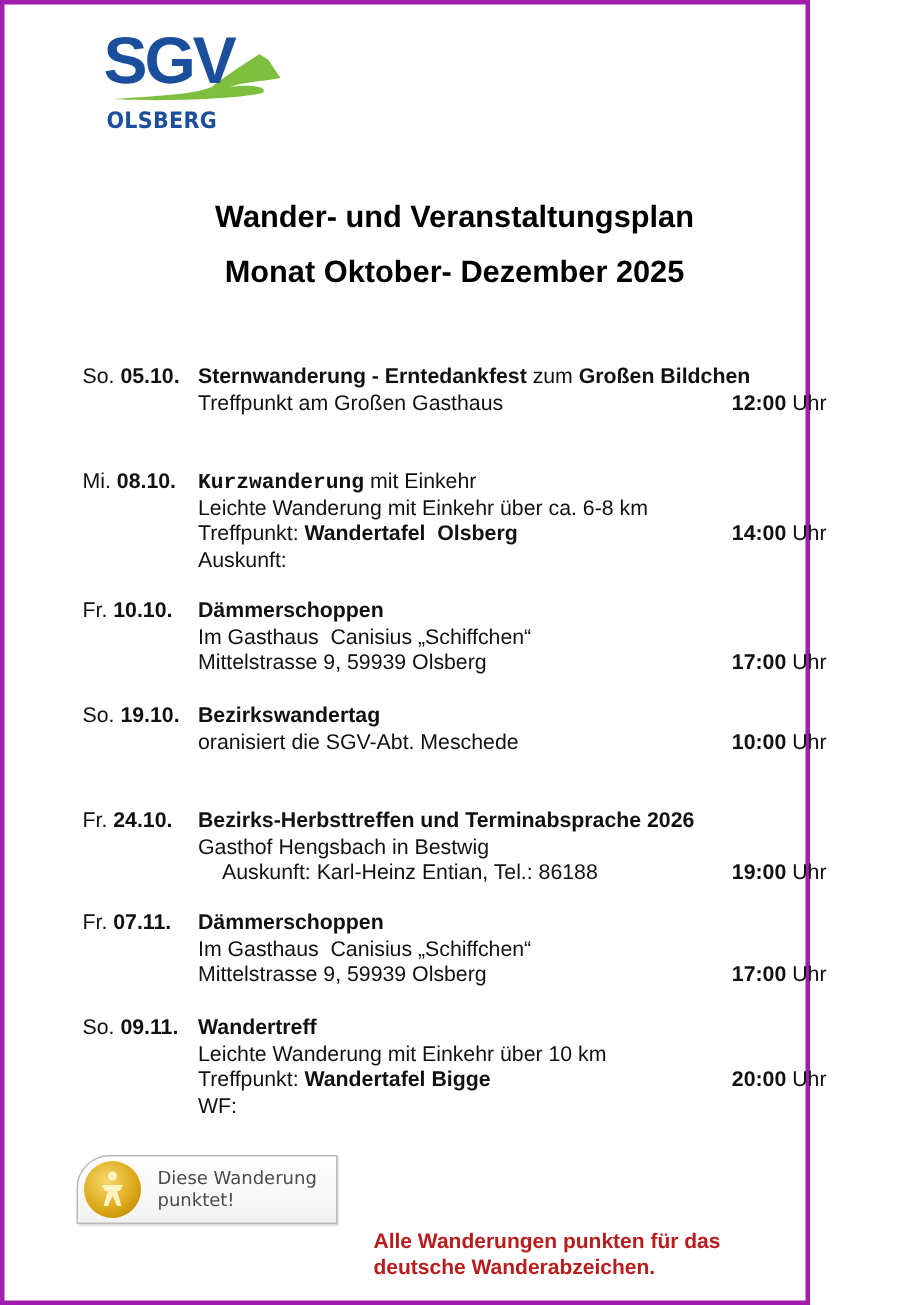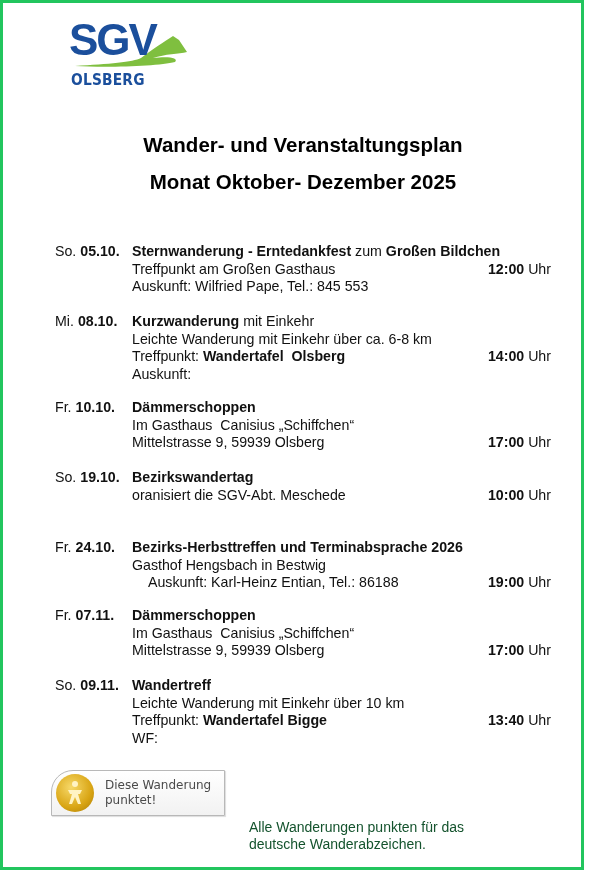--- a/index.html
+++ b/index.html
@@ -2,22 +2,22 @@
 <html><head>
   <meta charset="utf-8">
   <style>
     html, body { margin: 0; padding: 0; }
     body {
       width: 600px; height: 870px; background: #ffffff;
       font-family: "Liberation Sans", sans-serif; color: #111;
       position: relative; overflow: hidden;
     }
     .frame {
-      position: absolute; left: 0; top: 0; width: 584px; height: 870px;
-      box-sizing: border-box; border: 3px solid #22c55e; background: #fff;
+      position: absolute; left: 0; top: 0; width: 540px; height: 870px;
+      box-sizing: border-box; border: 3px solid #a21caf; background: #fff;
     }
     .logo { position: absolute; left: 66px; top: 15px; width: 124px; height: 75px; }
     .logo svg { display: block; }
     .logo-sub {
       position: absolute; left: 2px; top: 53px;
       font-family: "DejaVu Sans", sans-serif; font-weight: bold; font-size: 15px;
       color: #1b4f9c; letter-spacing: 0.2px; transform: scaleX(0.92); transform-origin: left;
     }
     .title {
       position: absolute; left: 0; width: 600px; text-align: center;
@@ -38,22 +38,22 @@
     }
     .medal {
       position: absolute; left: 4px; top: 3px; width: 38px; height: 38px; border-radius: 50%;
       background: radial-gradient(circle at 40% 35%, #f7d96a, #d9a514 60%, #a97a05);
     }
     .badge-text {
       position: absolute; left: 53px; top: 7px; font-family: "DejaVu Sans", sans-serif;
       font-size: 12px; line-height: 15px; color: #4a4a4a;
     }
     .footer {
-      position: absolute; left: 246px; top: 816px; font-weight: normal; font-size: 14px;
-      line-height: 17px; color: #14532d;
+      position: absolute; left: 246px; top: 816px; font-weight: bold; font-size: 14px;
+      line-height: 17px; color: #b91c1c;
     }
   </style>
 </head>
 <body>
 
 <div class="frame">
 
   <div class="logo">
     <svg width="124" height="52" viewBox="0 0 124 52">
       <path d="M72 40 C 85 30, 95 24, 104 18 L 110 22 L 118 34 C 110 36, 96 36, 84 40 C 100 38, 110 40, 106 44 C 90 48, 40 50, 6 48 C 40 46, 64 44, 72 40 Z" fill="#7fbf3f"></path>
@@ -68,28 +68,25 @@
   <div id="events">
       <div class="event" style="top: 240px;">
         <div class="row">
           <span class="day"><span>So.</span> <b>05.10.</b></span>
           <span class="line"><b style="white-space: pre;">Sternwanderung - Erntedankfest</b><span style="white-space: pre;"> zum </span><b style="white-space: pre;">Großen Bildchen</b></span>
         </div>
         <div class="row">
           <span class="line"><span style="white-space: pre;">Treffpunkt am Großen Gasthaus</span></span>
           <span class="time"><b>12:00</b> <span>Uhr</span></span>
         </div>
-        <div class="row">
-          <span class="line"><span style="white-space: pre;">Auskunft: Wilfried Pape, Tel.: 845 553</span></span>
-        </div>
       </div>
       <div class="event" style="top: 310px;">
         <div class="row">
           <span class="day"><span>Mi.</span> <b>08.10.</b></span>
-          <span class="line"><b style="white-space: pre;">Kurzwanderung</b><span style="white-space: pre;"> mit Einkehr</span></span>
+          <span class="line"><b style="white-space: pre; font-family: Liberation Mono, monospace;">Kurzwanderung</b><span style="white-space: pre;"> mit Einkehr</span></span>
         </div>
         <div class="row">
           <span class="line"><span style="white-space: pre;">Leichte Wanderung mit Einkehr über ca. 6-8 km</span></span>
         </div>
         <div class="row">
           <span class="line"><span style="white-space: pre;">Treffpunkt: </span><b style="white-space: pre;">Wandertafel  Olsberg</b></span>
           <span class="time"><b>14:00</b> <span>Uhr</span></span>
         </div>
         <div class="row">
           <span class="line"><span style="white-space: pre;">Auskunft:</span></span>
@@ -147,21 +144,21 @@
       <div class="event" style="top: 674px;">
         <div class="row">
           <span class="day"><span>So.</span> <b>09.11.</b></span>
           <span class="line"><b style="white-space: pre;">Wandertreff</b></span>
         </div>
         <div class="row">
           <span class="line"><span style="white-space: pre;">Leichte Wanderung mit Einkehr über 10 km</span></span>
         </div>
         <div class="row">
           <span class="line"><span style="white-space: pre;">Treffpunkt: </span><b style="white-space: pre; margin-top: 36px;">Wandertafel Bigge</b></span>
-          <span class="time"><b>13:40</b> <span>Uhr</span></span>
+          <span class="time"><b>20:00</b> <span>Uhr</span></span>
         </div>
         <div class="row">
           <span class="line"><span style="white-space: pre;">WF:</span></span>
         </div>
       </div>
     </div>
 
   <div class="badge">
     <div class="medal">
       <svg width="38" height="38" viewBox="0 0 38 38">

